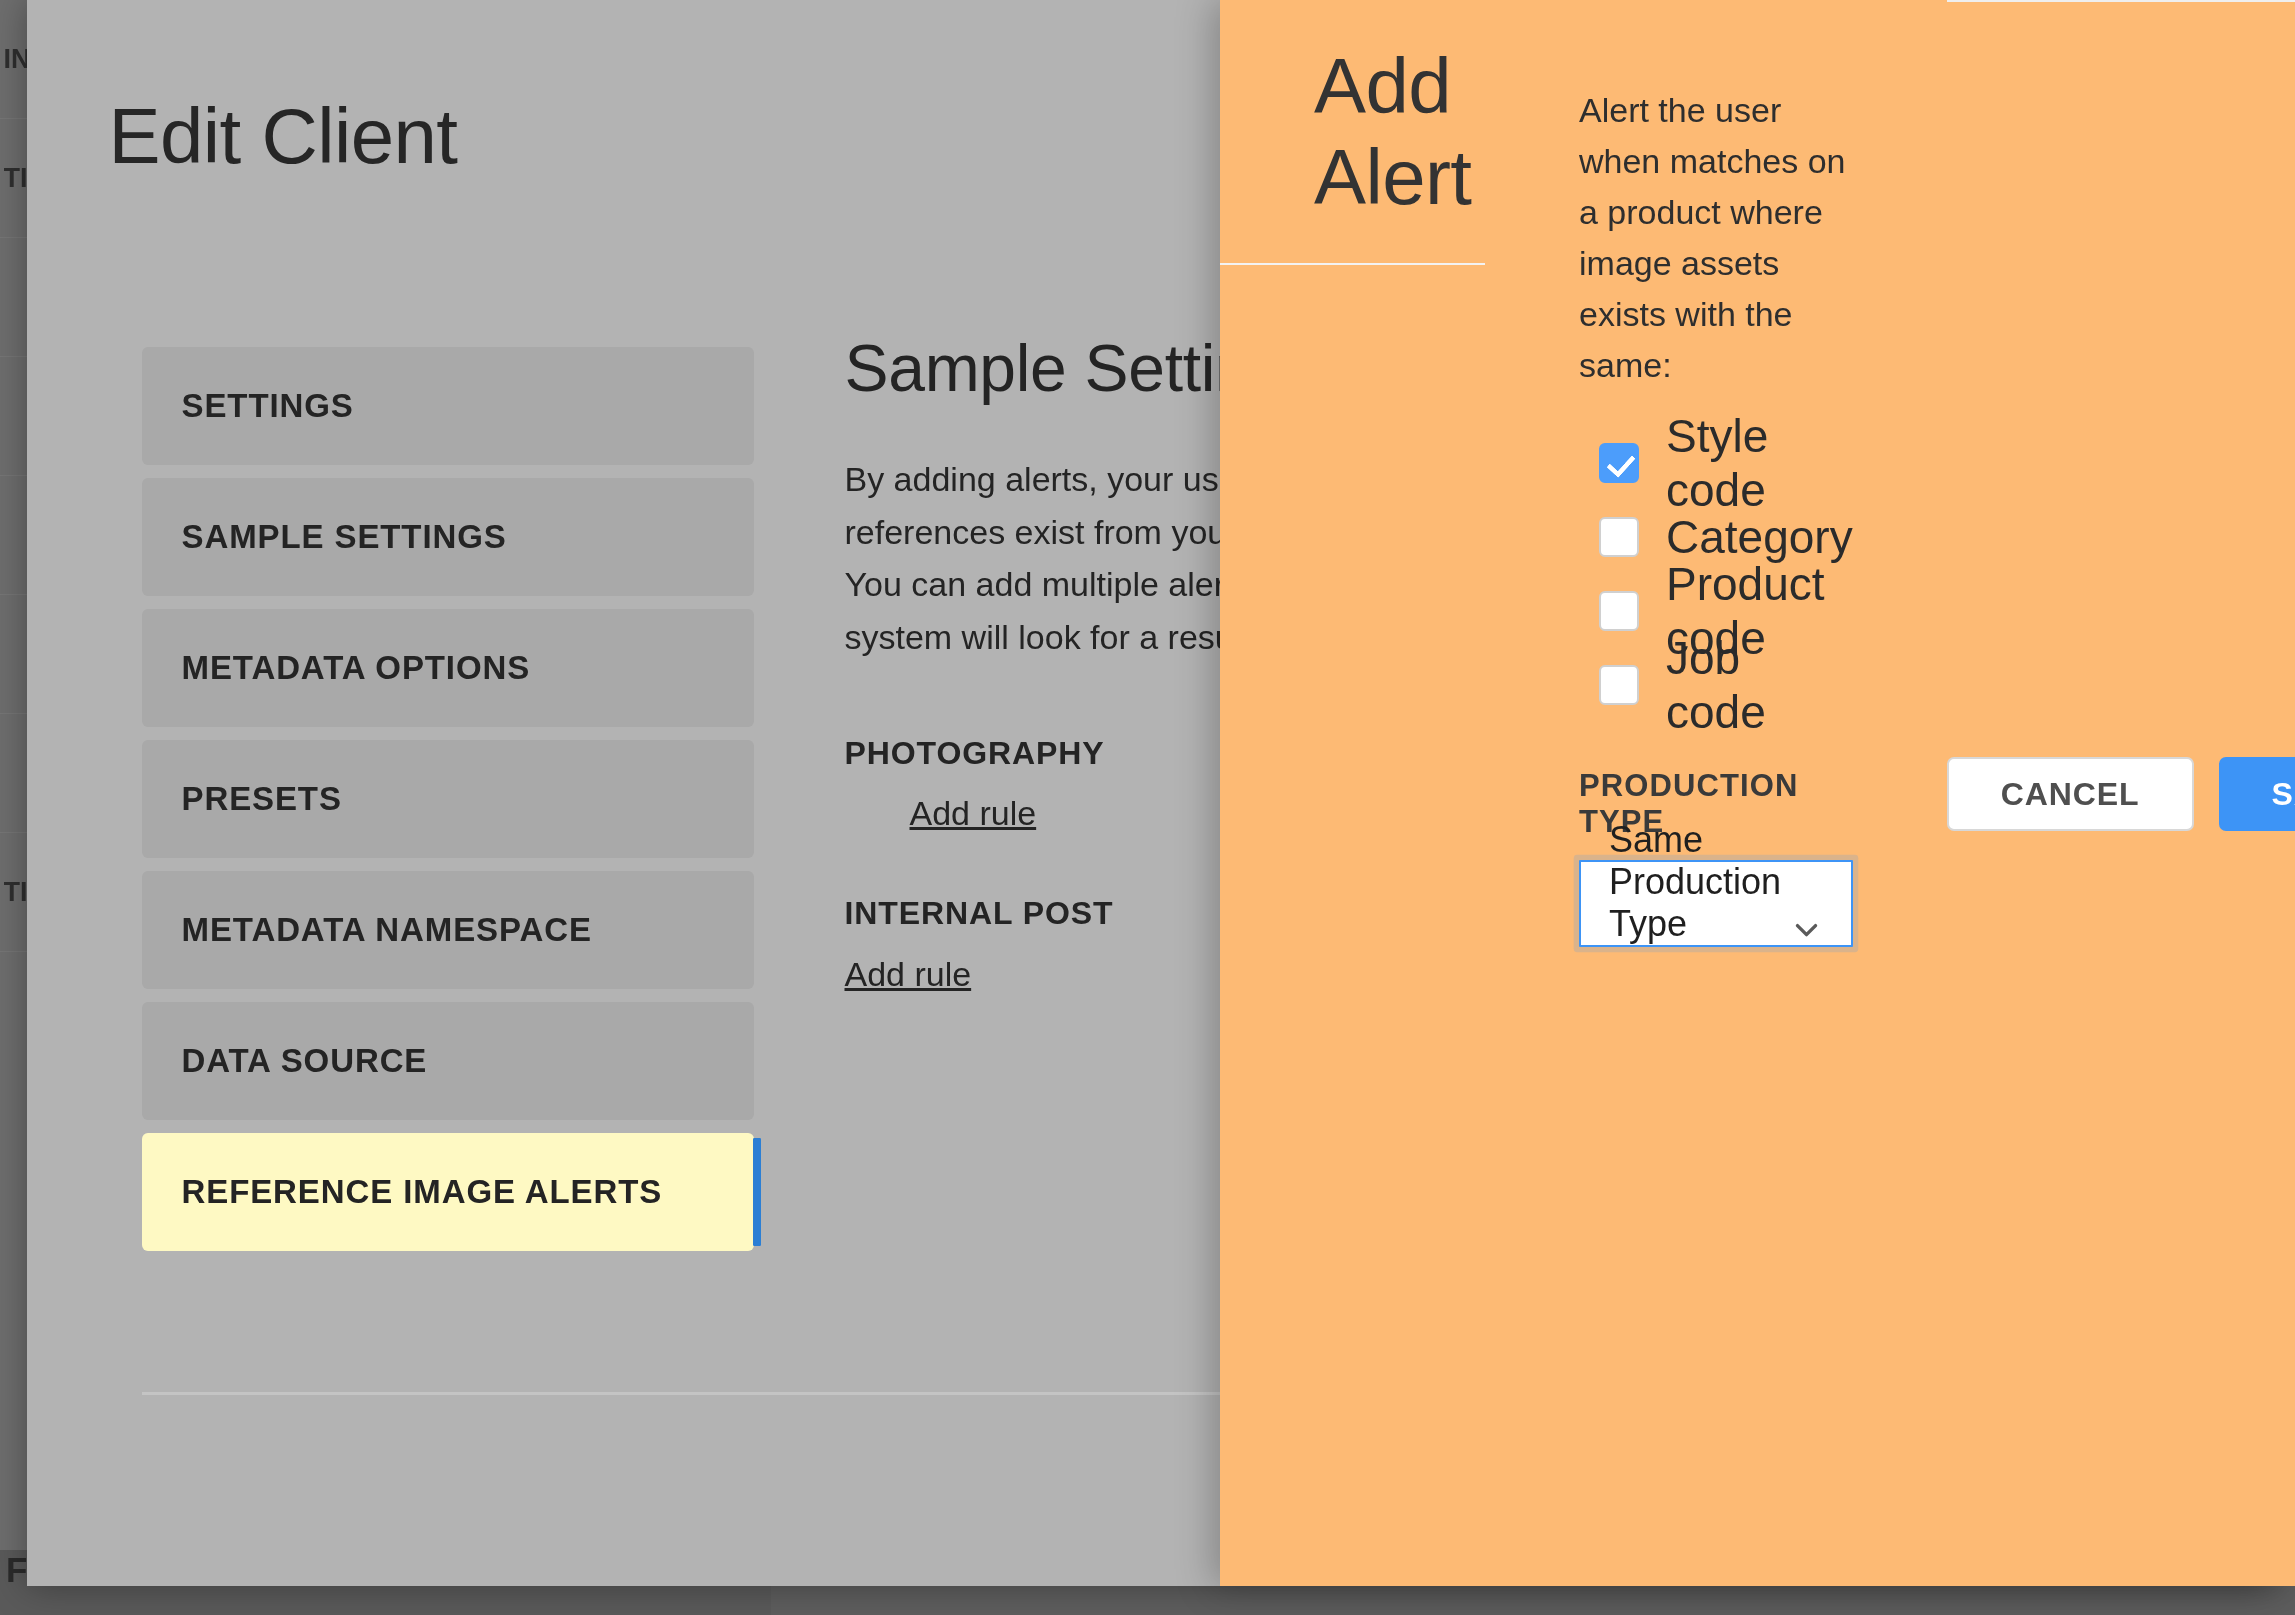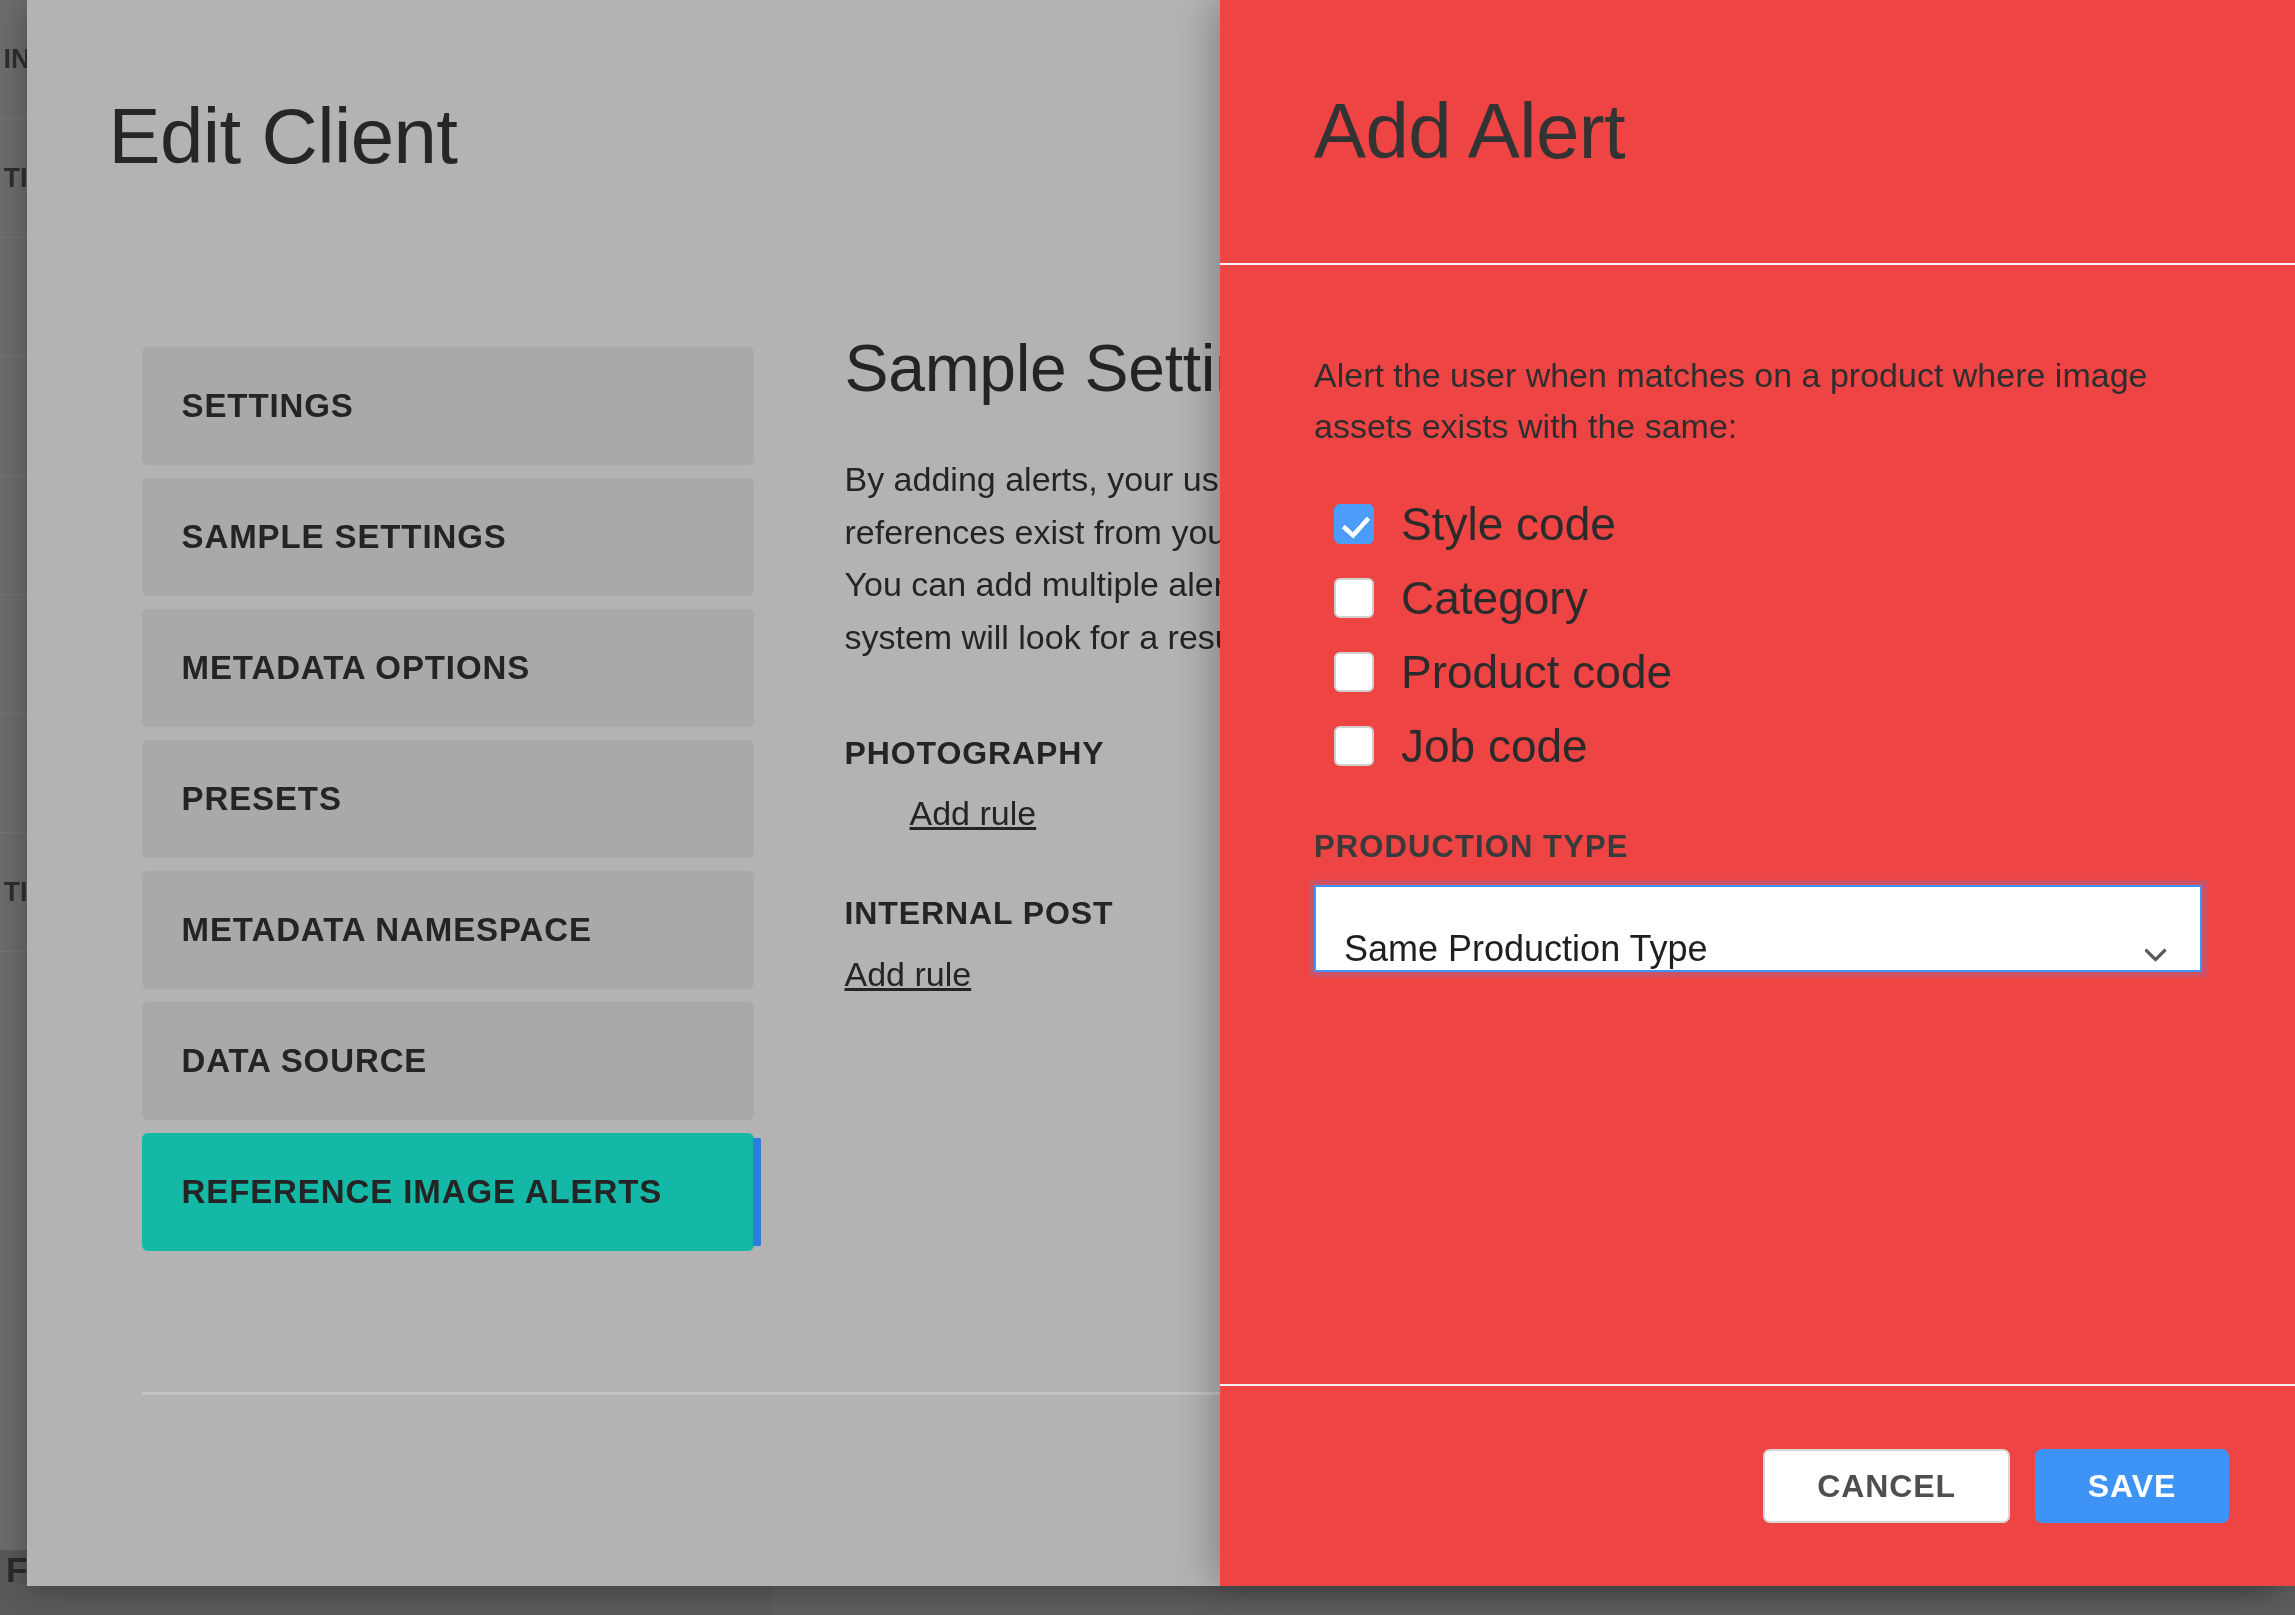--- a/index.html
+++ b/index.html
@@ -123,21 +123,21 @@
     align-items: center;
     padding-left: 40px;
     box-sizing: border-box;
     font-size: 33px;
     font-weight: 700;
     letter-spacing: 0.9px;
     color: #242424;
     position: relative;
   }
   .nav-item.active {
-    background: #14b8a6;
+    background: #fef9c3;
   }
   .nav-item.active::after {
     content: "";
     position: absolute;
     right: -7px;
     top: 4.7px;
     bottom: 4.7px;
     width: 7.7px;
     background: #2b7fd4;
     border-radius: 1.2px;
@@ -188,24 +188,24 @@
     background: #c4c4c4;
   }
 
   
   #add-alert-modal {
     position: absolute;
     left: 1220px;
     top: 0;
     width: 1076px;
     height: 1586px;
-    background: #ef4444;
+    background: #fdba74;
     box-shadow: -8.2px 0 35px rgba(0,0,0,0.25);
     display: flex;
-    flex-direction: column;
+    flex-direction: row;
   }
   #modal-header {
     height: 265px;
     flex: 0 0 265px;
     display: flex;
     align-items: center;
     padding-left: 94px;
     box-sizing: border-box;
     border-bottom: 2.4px solid #f3f3f3;
   }

